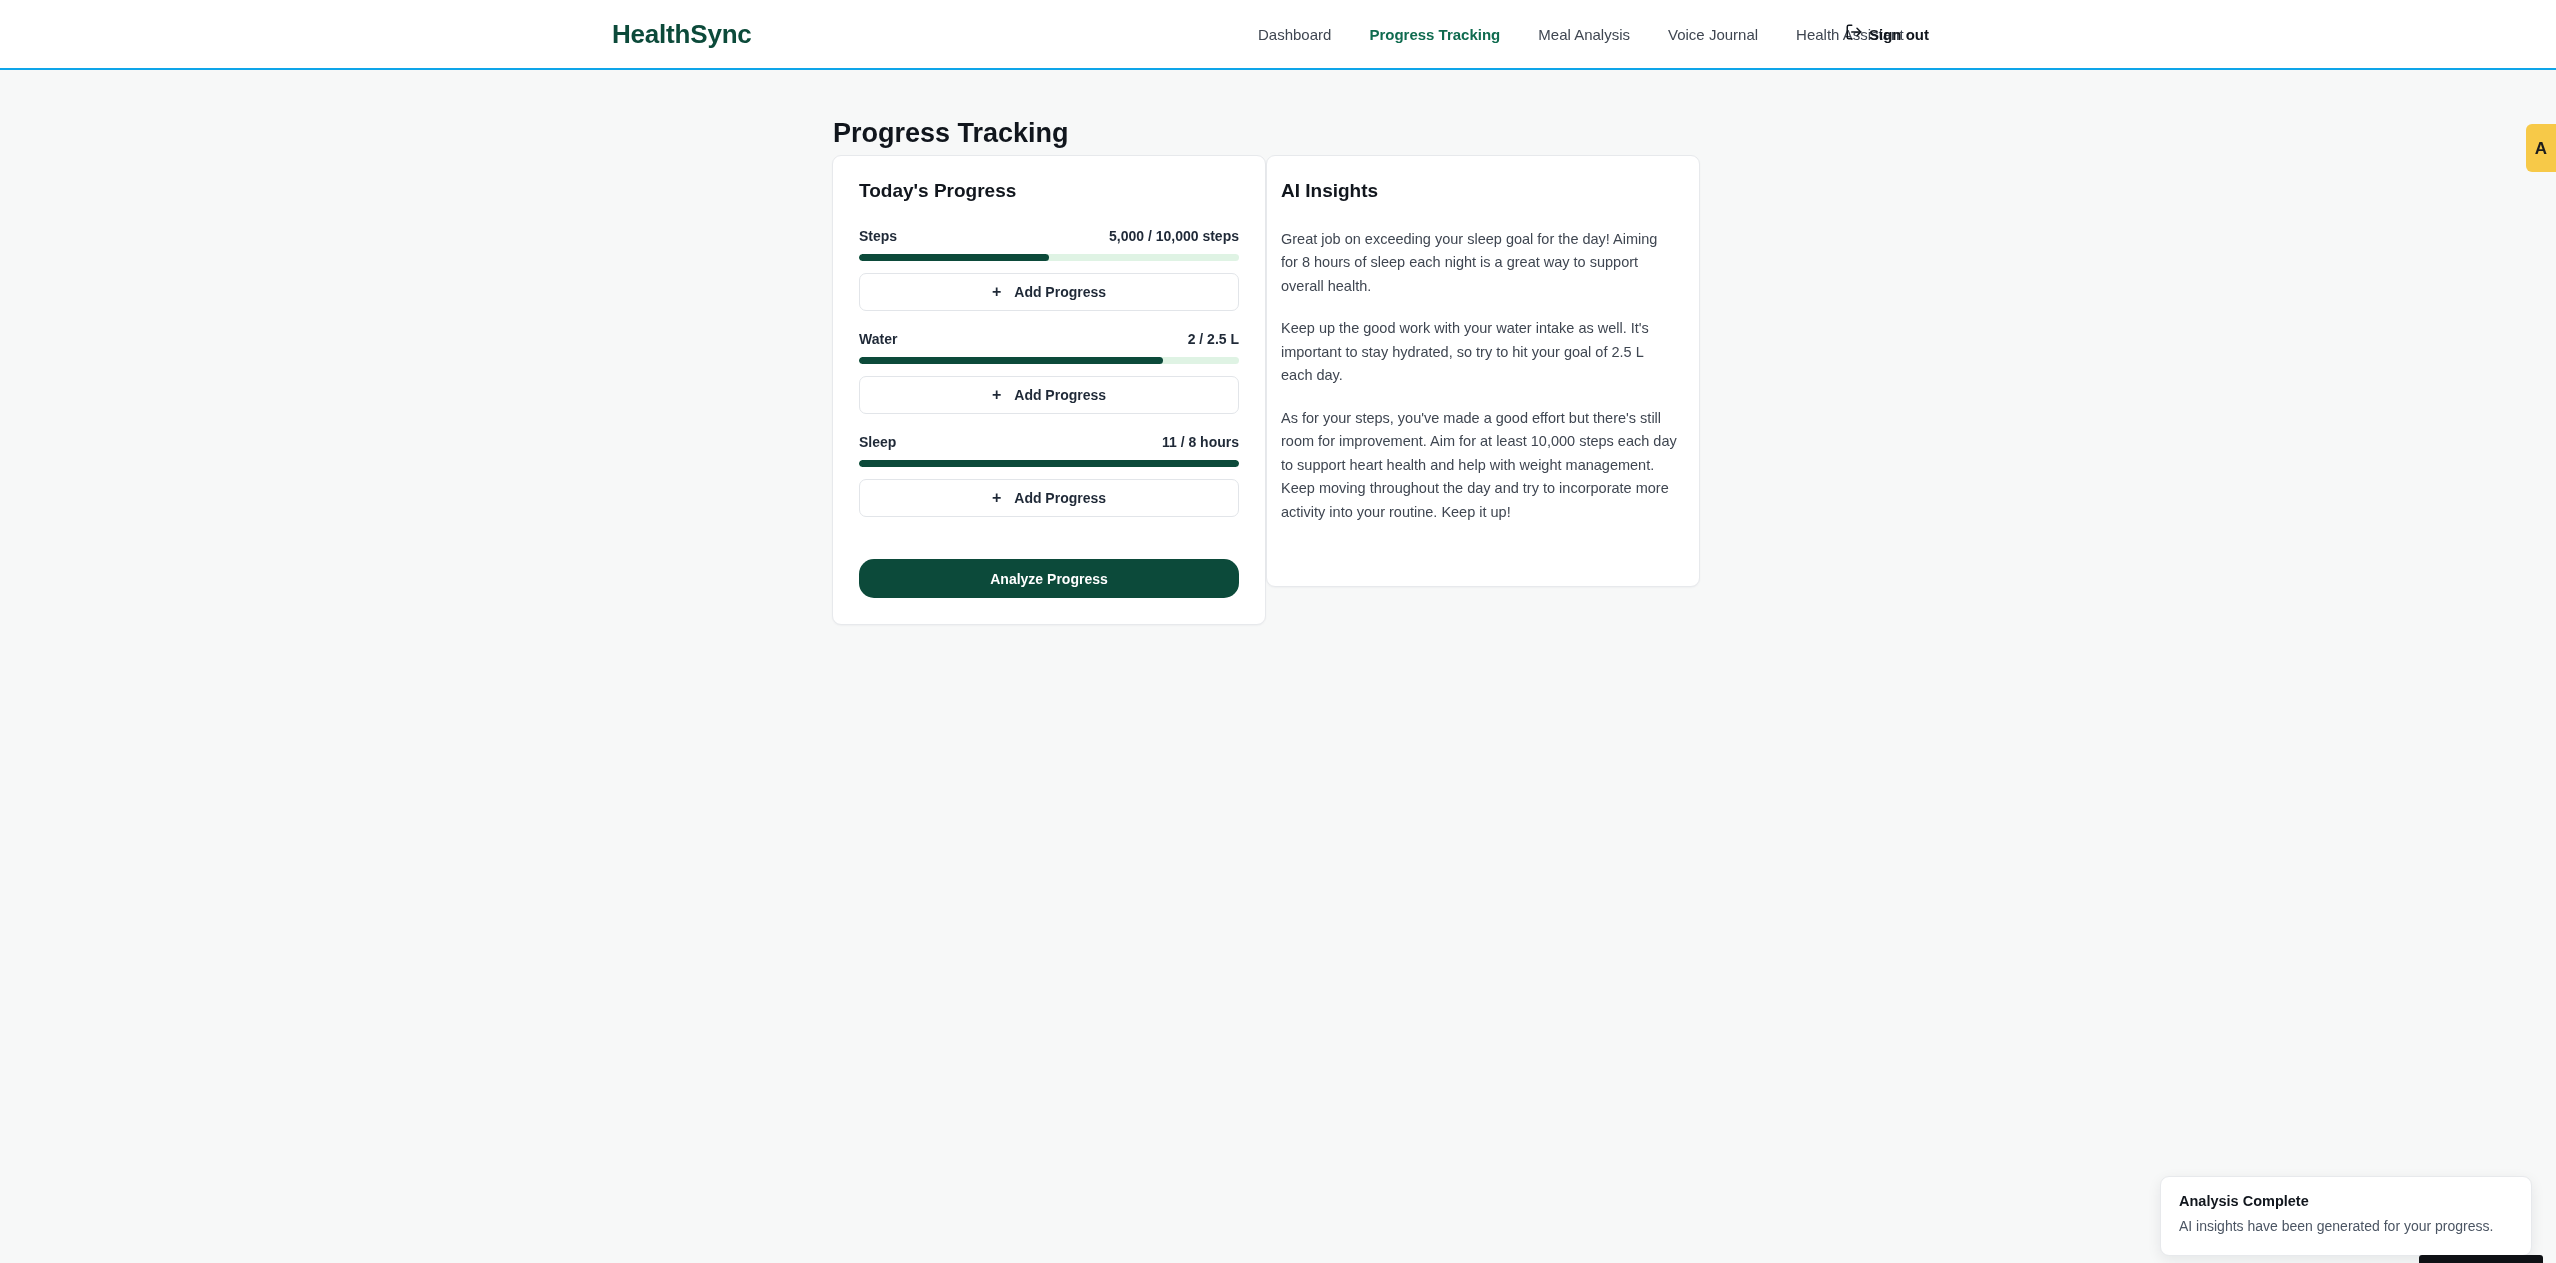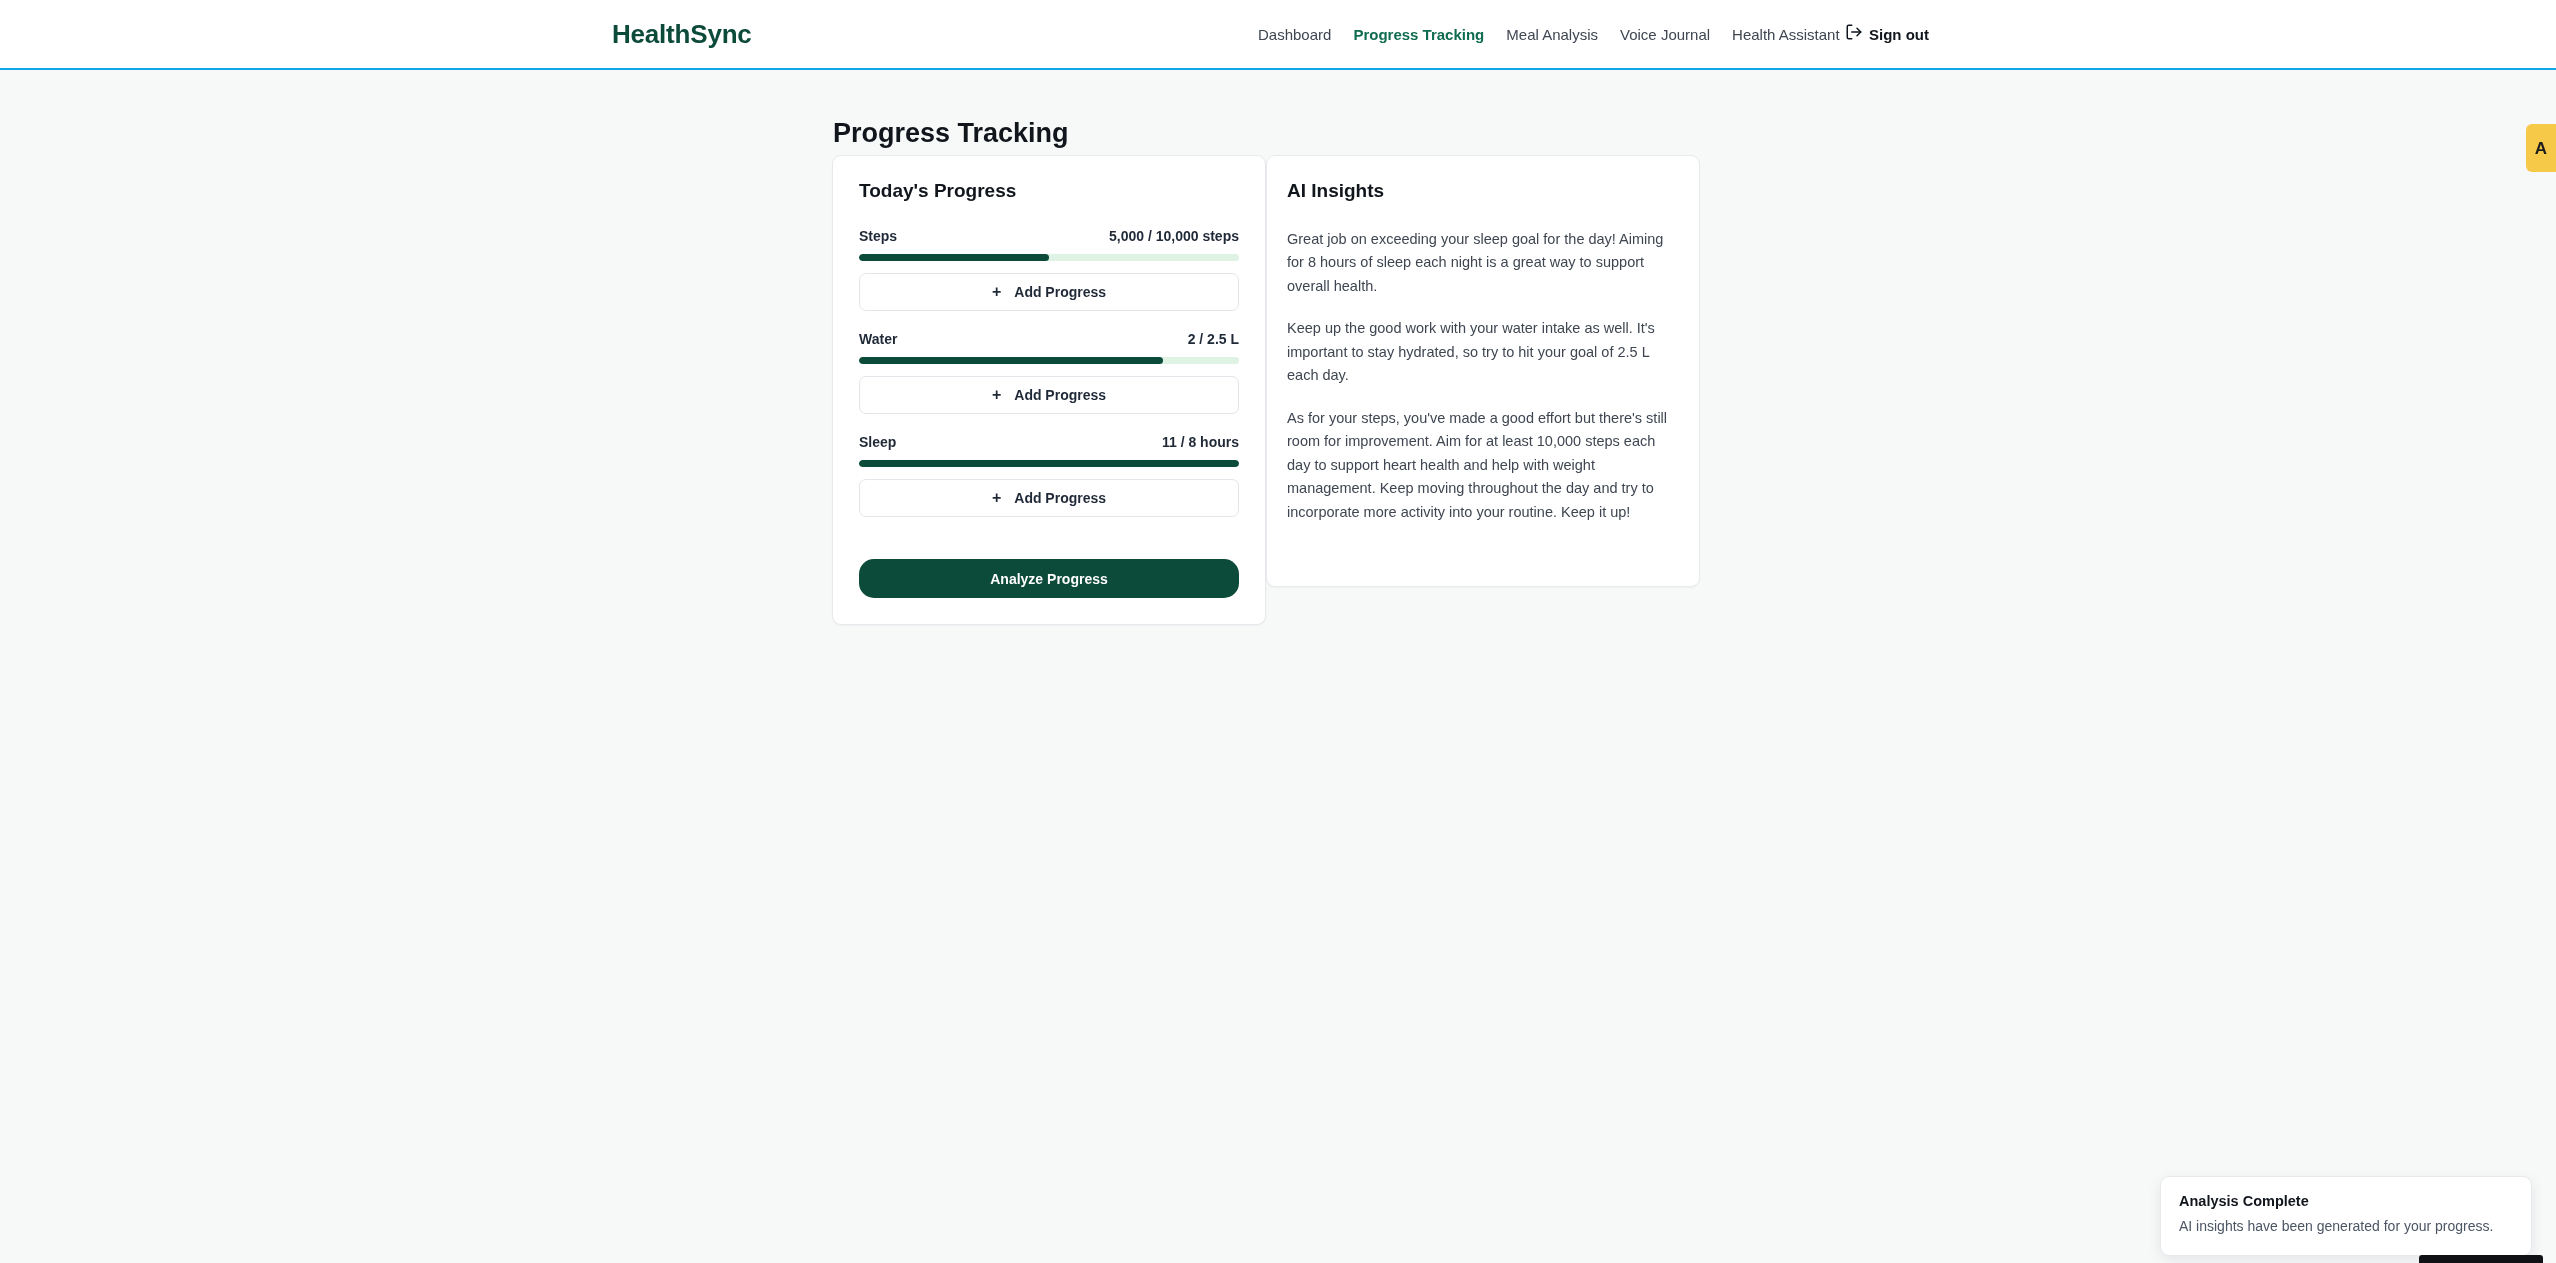--- a/index.html
+++ b/index.html
@@ -29,21 +29,21 @@
     font-size: 26px;
     font-weight: bold;
     color: #0c4a3a;
     letter-spacing: -0.2px;
   }
   .nav {
     position: absolute;
     left: 1258px;
     display: flex;
     align-items: center;
-    gap: 22px;
+    gap: 38px;
   }
   .nav-item {
     font-size: 15px;
     color: #3f4651;
     text-decoration: none;
     white-space: nowrap;
   }
   .nav-item.active {
     color: #0f6b4f;
     font-weight: 600;
@@ -81,21 +81,21 @@
     align-items: flex-start;
   }
 
   .card {
     background: #ffffff;
     border: 1px solid #e7e9ec;
     border-radius: 9px;
     box-shadow: 0 1px 2px rgba(16,24,40,0.04);
   }
   .card-today { width: 434px; padding: 24px 26px 26px 26px; }
-  .card-insights { width: 434px; padding: 24px 22px 26px 20px; min-height: 432px; }
+  .card-insights { width: 434px; padding: 24px 22px 26px 14px; min-height: 432px; }
 
   .card-title {
     font-size: 19px;
     font-weight: bold;
     color: #11161d;
     margin: 0 0 26px 0;
   }
 
   .metric { margin-bottom: 20px; }
   .metric-head {

